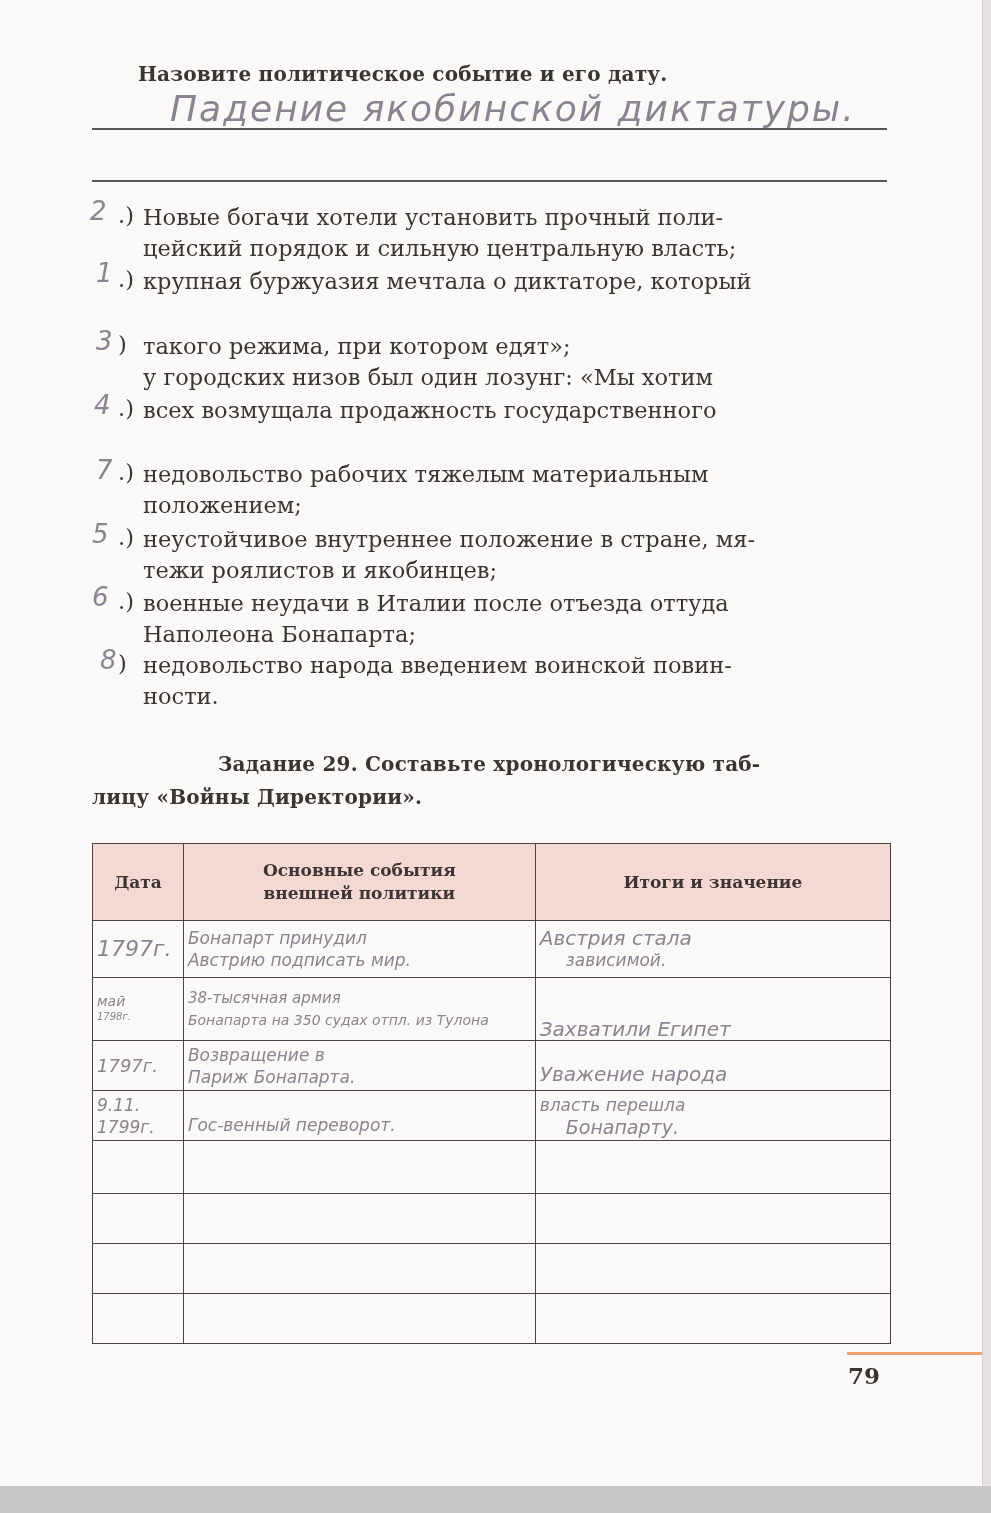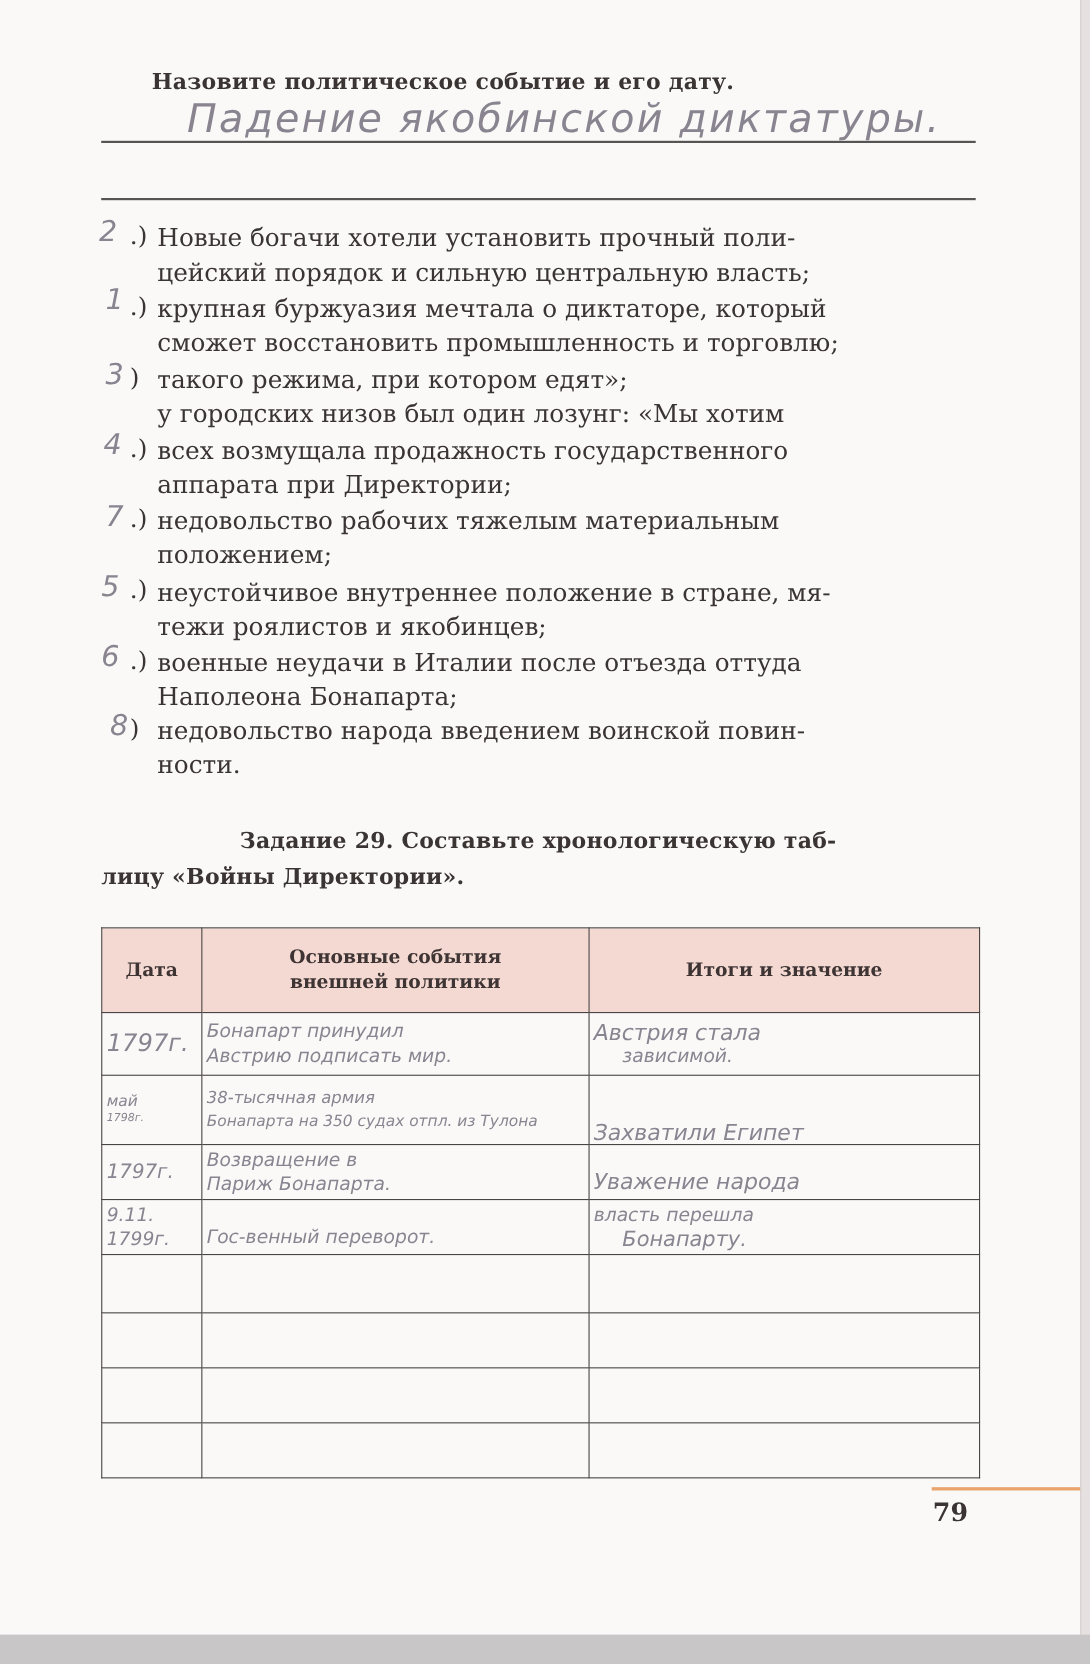--- a/index.html
+++ b/index.html
@@ -38,35 +38,33 @@
   <span class="paren" style="left:118px; top:202px;">.)</span>
   <div class="item-text" style="top:202px;">
     <div>Новые богачи хотели установить прочный поли-</div>
     <div>цейский порядок и сильную центральную власть;</div>
   </div>
 
   <span class="num" style="left:96px; top:258px;">1</span>
   <span class="paren" style="left:118px; top:266px;">.)</span>
   <div class="item-text" style="top:266px;">
     <div>крупная буржуазия мечтала о диктаторе, который</div>
-    <div>сможет восстановить промышленность и торговлю;</div>
   </div>
 
   <span class="num" style="left:96px; top:326px;">3</span>
   <span class="paren" style="left:118px; top:331px;">)</span>
   <div class="item-text" style="top:331px;">
     <div>такого режима, при котором едят»;</div>
     <div>у городских низов был один лозунг: «Мы хотим</div>
   </div>
 
   <span class="num" style="left:94px; top:390px;">4</span>
   <span class="paren" style="left:118px; top:395px;">.)</span>
   <div class="item-text" style="top:395px;">
     <div>всех возмущала продажность государственного</div>
-    <div>аппарата при Директории;</div>
   </div>
 
   <span class="num" style="left:96px; top:455px;">7</span>
   <span class="paren" style="left:118px; top:459px;">.)</span>
   <div class="item-text" style="top:459px;">
     <div>недовольство рабочих тяжелым материальным</div>
     <div>положением;</div>
   </div>
 
   <span class="num" style="left:92px; top:519px;">5</span>

